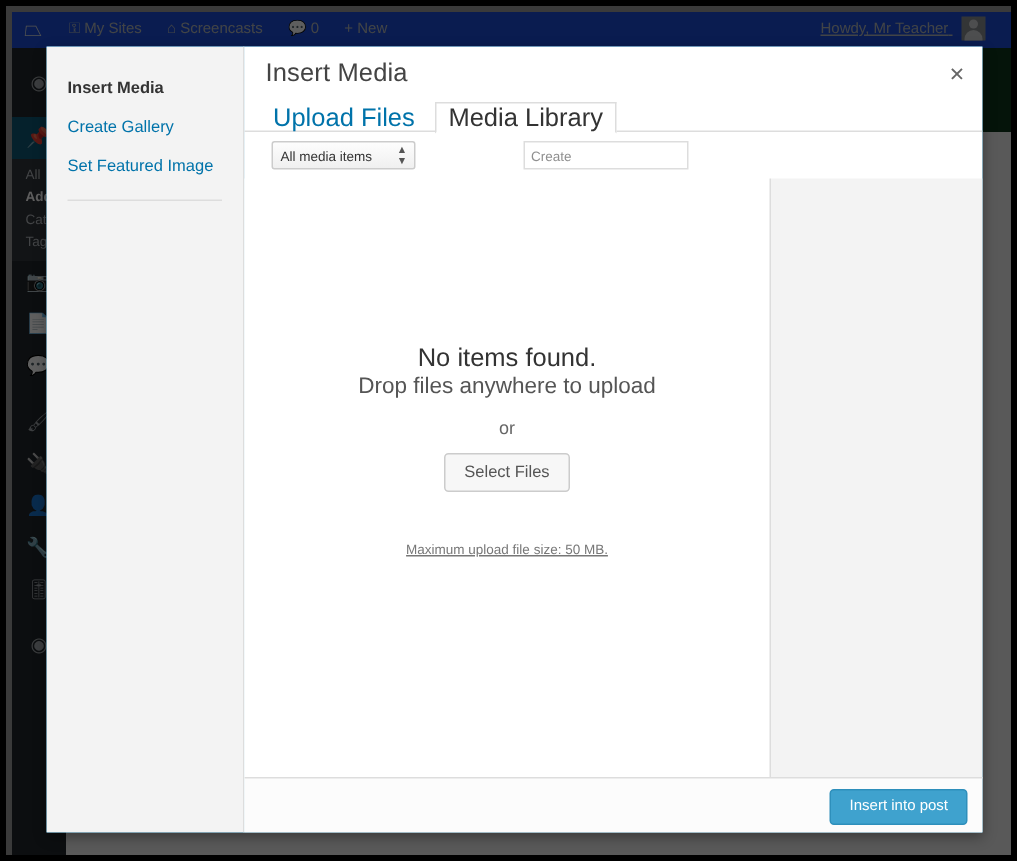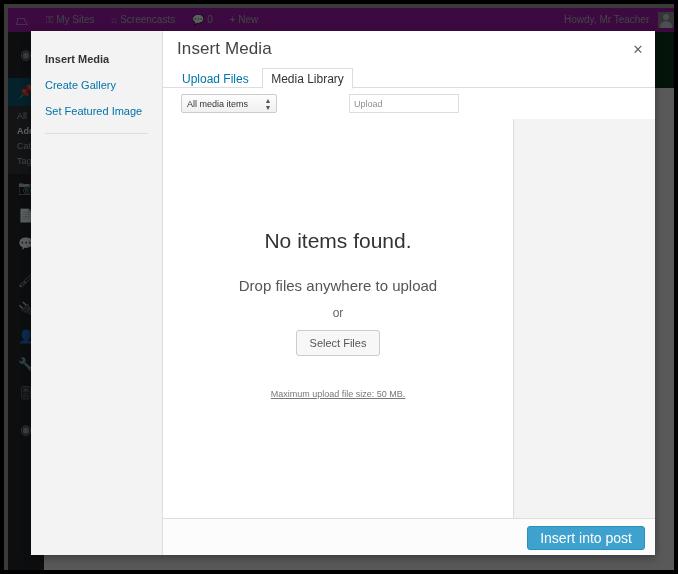--- a/index.html
+++ b/index.html
@@ -32,21 +32,21 @@
     width: 670px; height: 566px;
     background: #f1f1f1;
     overflow: hidden;
   }
 
   
   #adminbar {
     position: absolute;
     left: 0; top: 0;
     width: 670px; height: 24px;
-    background: #a21caf;
+    background: #1d4ed8;
     color: #b4b9be;
     font-size: 10px;
     line-height: 24px;
     white-space: nowrap;
   }
   #adminbar .ab-item {
     display: inline-block;
     padding: 0 7px;
     color: #b4b9be;
     vertical-align: top;
@@ -61,21 +61,22 @@
     height: 24px;
     vertical-align: top;
   }
   #ab-right {
     position: absolute;
     right: 0; top: 0;
     height: 24px;
     line-height: 24px;
     font-size: 10px;
     color: #b4b9be;
-    padding-right: 4px;
+    padding-right: 21px;
+    text-decoration: underline;
   }
   .avatar-box {
     display: inline-block;
     width: 16px; height: 16px;
     background: #8b8f93;
     vertical-align: middle;
     margin-left: 6px;
     position: relative;
     overflow: hidden;
   }
@@ -220,21 +221,21 @@
     position: absolute;
     left: 0; top: 36px;
     right: 0;
     height: 21px;
     border-bottom: 1px solid #ddd;
     padding-left: 10px;
     box-sizing: border-box;
   }
   .tab {
     display: inline-block;
-    font-size: 12px;
+    font-size: 17px;
     line-height: 20px;
     padding: 0 8px;
     color: #0073aa;
     position: relative;
     top: 1px;
     border: 1px solid transparent;
     box-sizing: border-box;
     height: 21px;
   }
   .tab.active {
@@ -295,23 +296,23 @@
     background: #ffffff;
     border-right: 1px solid #ddd;
   }
   #uploader-inline {
     position: absolute;
     left: 0; right: 0;
     top: 110px;
     text-align: center;
   }
   #no-items {
-    font-size: 21px;
+    font-size: 17px;
     color: #333;
-    margin-bottom: 24px;
+    margin-bottom: 0;
   }
   #drop-text {
     font-size: 15px;
     color: #555;
     margin-bottom: 12px;
   }
   #or-text {
     font-size: 12px;
     color: #666;
     margin-bottom: 10px;
@@ -350,21 +351,21 @@
     border-top: 1px solid #dddddd;
   }
   #insert-btn {
     position: absolute;
     right: 10px; top: 7px;
     padding: 4px 12px;
     background: #3fa2ce;
     border: 1px solid #2e8fbb;
     border-radius: 3px;
     color: #ffffff;
-    font-size: 14px;
+    font-size: 10px;
     line-height: 14px;
   }
 </style>
 </head>
 <body>
 
 <div id="frame">
 
   <div id="wp-page">
 
@@ -467,21 +468,21 @@
       <div id="tabs">
         <span class="tab">Upload Files</span>
         <span class="tab active">Media Library</span>
       </div>
 
       <div id="toolbar">
         <div id="filter-select">
           <span>All media items</span>
           <span id="filter-stepper">▲<br>▼</span>
         </div>
-        <div id="search-input">Upload</div>
+        <div id="search-input">Create</div>
       </div>
 
       <div id="attachments">
         <div id="uploader-inline">
           <div id="no-items">No items found.</div>
           <div id="drop-text">Drop files anywhere to upload</div>
           <div id="or-text">or</div>
           <div>
             <span id="select-files">Select Files</span>
           </div>

